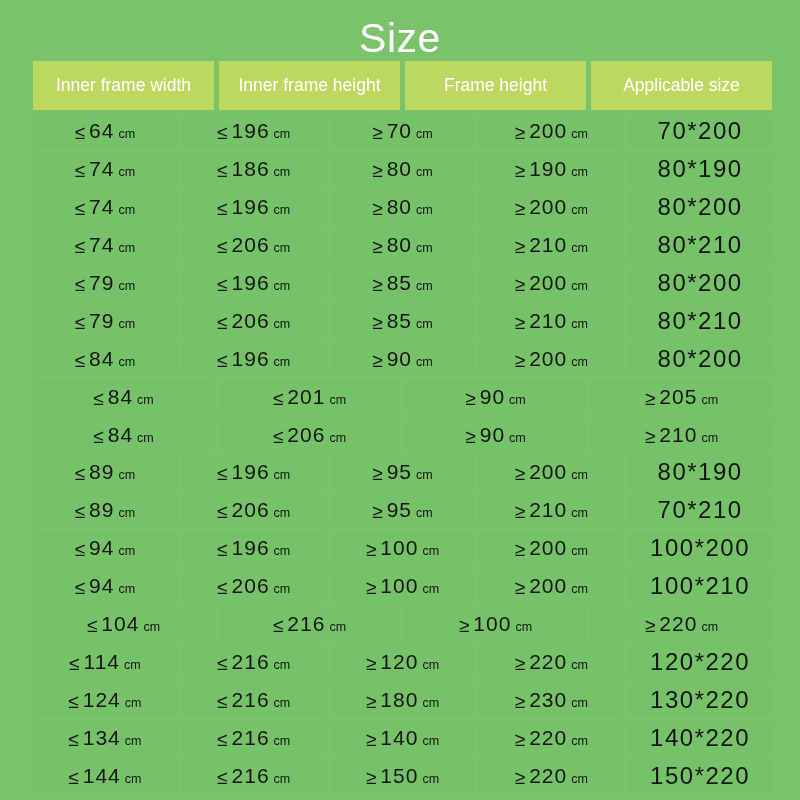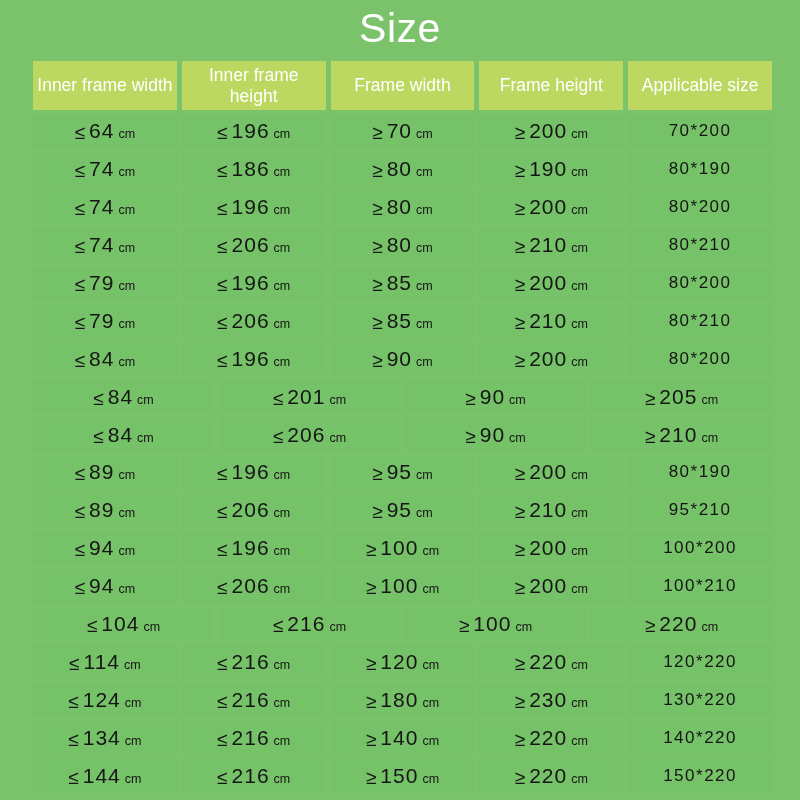--- a/index.html
+++ b/index.html
@@ -15,21 +15,21 @@
   }
   .page {
     position: relative;
     width: 800px;
     height: 800px;
     background: #7ac36a;
     box-sizing: border-box;
   }
   .title {
     position: absolute;
-    top: 2px;
+    top: 12px;
     left: 0;
     width: 800px;
     text-align: center;
     color: #ffffff;
     font-size: 41px;
     line-height: 52px;
     letter-spacing: 0.5px;
     font-weight: 400;
   }
   .table-wrap {
@@ -96,37 +96,36 @@
   .num {
     font-size: 21px;
     letter-spacing: 1px;
   }
   .unit {
     font-size: 12.5px;
     margin-left: 4px;
     letter-spacing: 0px;
   }
   .size-val {
-    font-size: 17px;
+    font-size: 24px;
     letter-spacing: 1.5px;
   }
 </style>
 </head>
 <body>
 
 <div class="page">
 
   <div class="title">Size</div>
 
   <div class="table-wrap">
     <div class="table" id="table-root">
       <div class="row header-row" id="header-row">
           <div class="cell header-cell">Inner frame width</div>
           <div class="cell header-cell">Inner frame height</div>
-          <div class="cell header-cell">Frame width</div>
           <div class="cell header-cell">Frame height</div>
           <div class="cell header-cell">Applicable size</div>
         </div>
     <div class="row data-row">
           <div class="cell data-cell">
             <span class="val">
               <span class="cmp">≤</span>
               <span class="num">64</span>
               <span class="unit">cm</span>
             </span>
@@ -487,21 +486,21 @@
           </div>
           <div class="cell data-cell">
             <span class="val">
               <span class="cmp">≥</span>
               <span class="num">210</span>
               <span class="unit">cm</span>
             </span>
           </div>
           <div class="cell data-cell">
             <span class="val">
-              <span class="size-val">95*210</span>
+              <span class="size-val">70*210</span>
             </span>
           </div>
         </div>
         <div class="row data-row">
           <div class="cell data-cell">
             <span class="val">
               <span class="cmp">≤</span>
               <span class="num">94</span>
               <span class="unit">cm</span>
             </span>

